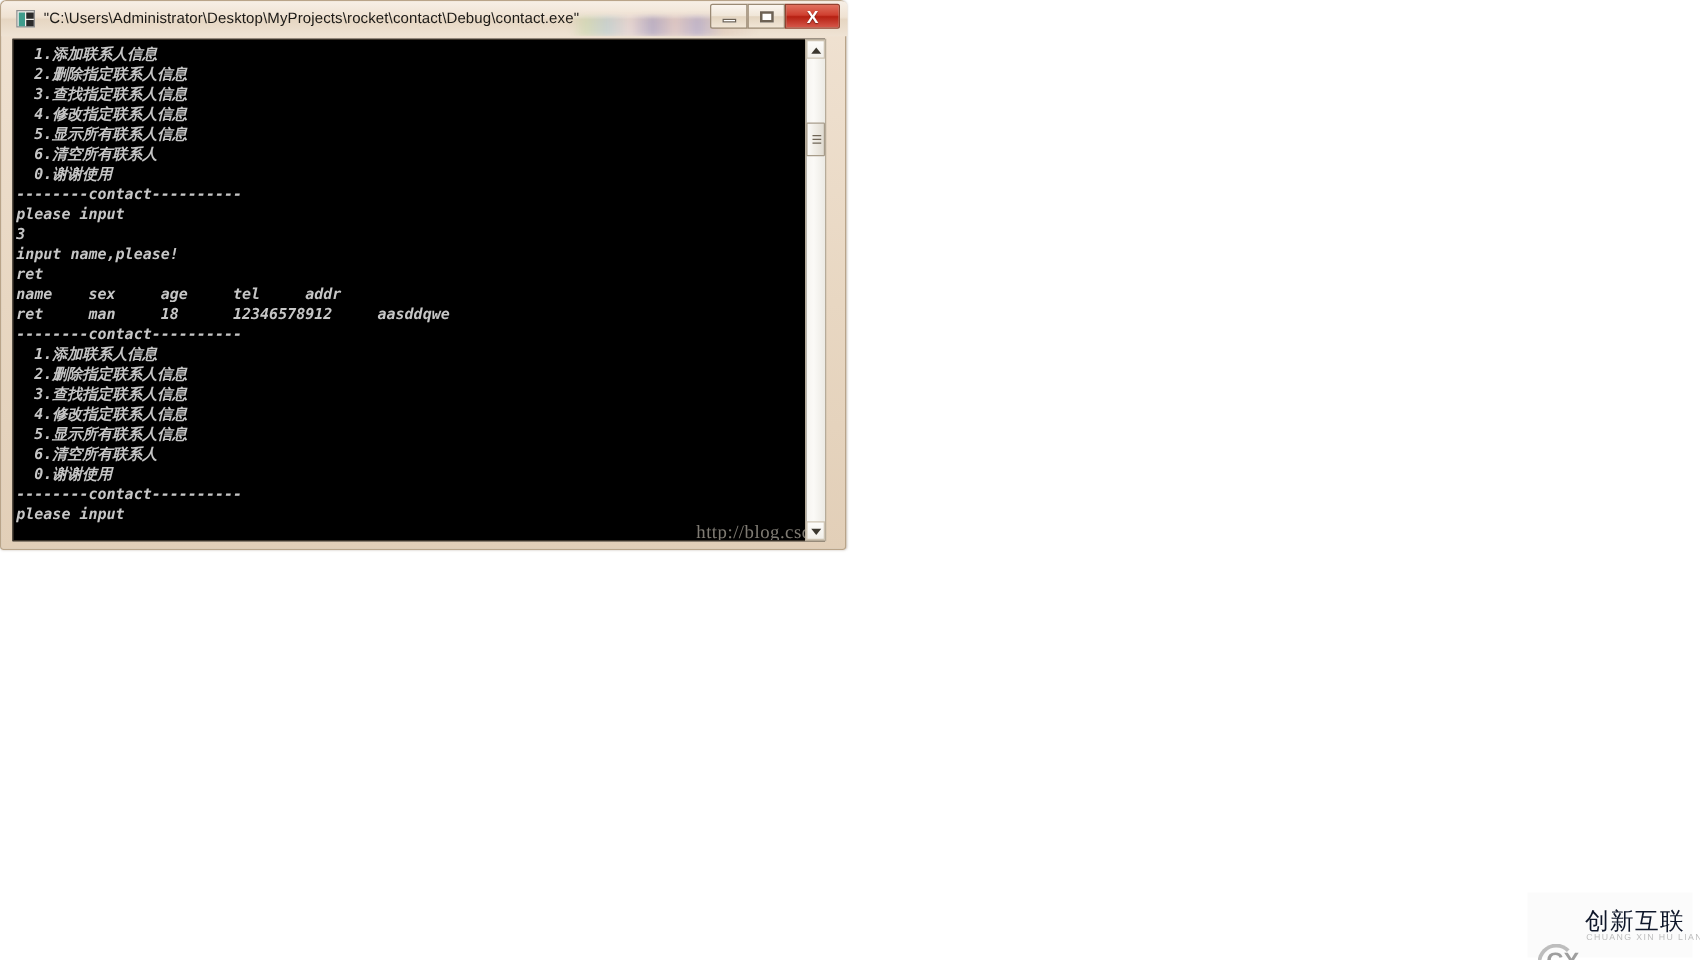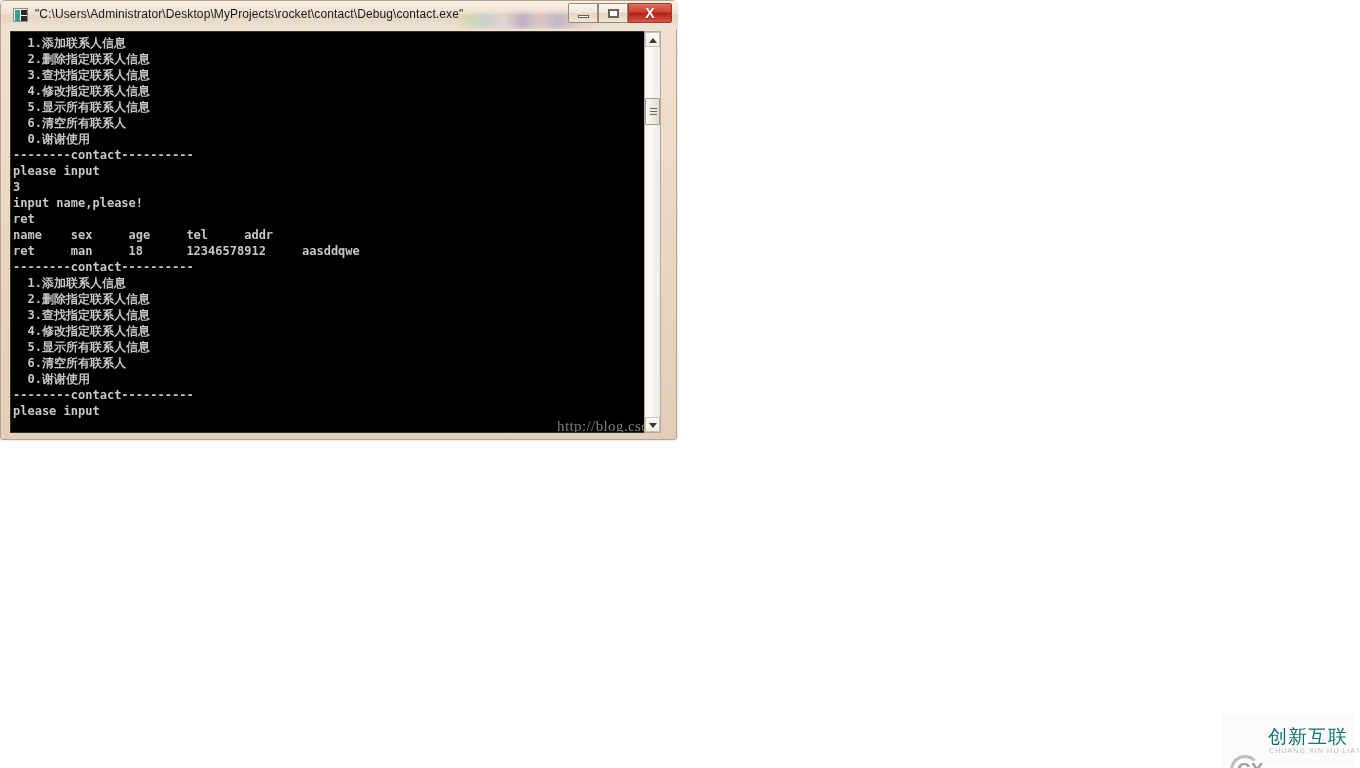--- a/index.html
+++ b/index.html
@@ -152,20 +152,21 @@
     left: 2px;
     top: 3px;
     margin: 0;
     color: #c6c6c6;
     font-family: "DejaVu Sans Mono", "Liberation Mono", monospace;
     font-size: 12px;
     line-height: 16px;
     white-space: pre;
     letter-spacing: 0px;
     font-weight: bold;
+    font-style: italic;
     -webkit-font-smoothing: none;
   }
 
   
   #watermark-url {
     position: absolute;
     left: 546px;
     top: 386px;
     font-family: "Liberation Serif", serif;
     font-size: 15px;
@@ -259,21 +260,21 @@
     color: #9e9e9e;
     font-size: 19px;
     font-weight: bold;
     line-height: 20px;
     font-family: "Liberation Sans", sans-serif;
   }
   #brand-cn {
     position: absolute;
     left: 46px; top: 10px;
     font-size: 19px;
-    color: #0f766e;
+    color: #0f172a;
     font-family: "DejaVu Sans", sans-serif;
     letter-spacing: 1px;
     white-space: nowrap;
   }
   #brand-py {
     position: absolute;
     left: 47px; top: 33px;
     font-size: 7px;
     color: #bdbdbd;
     letter-spacing: 1.1px;

